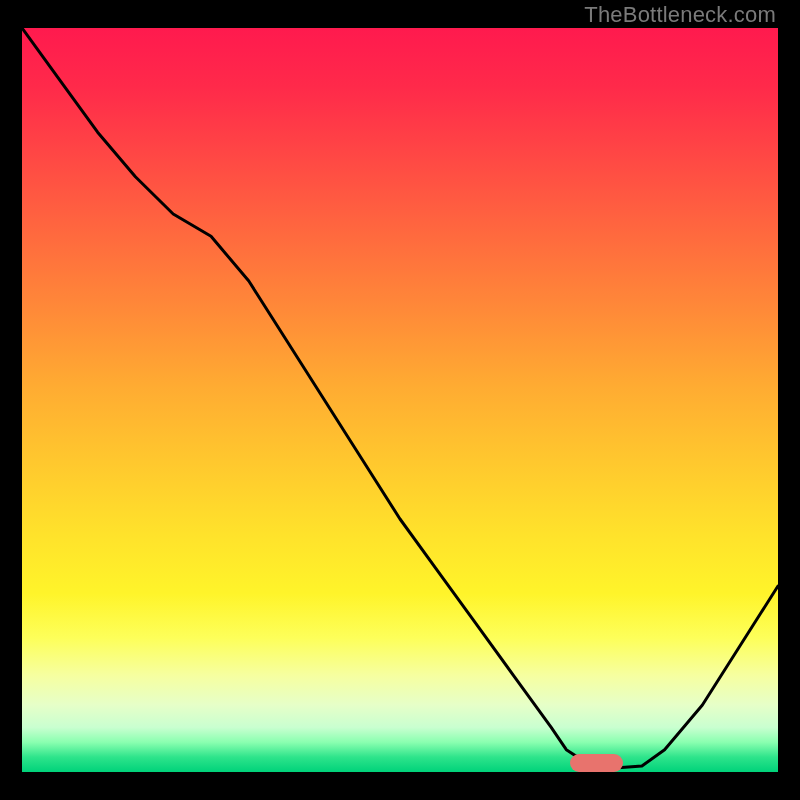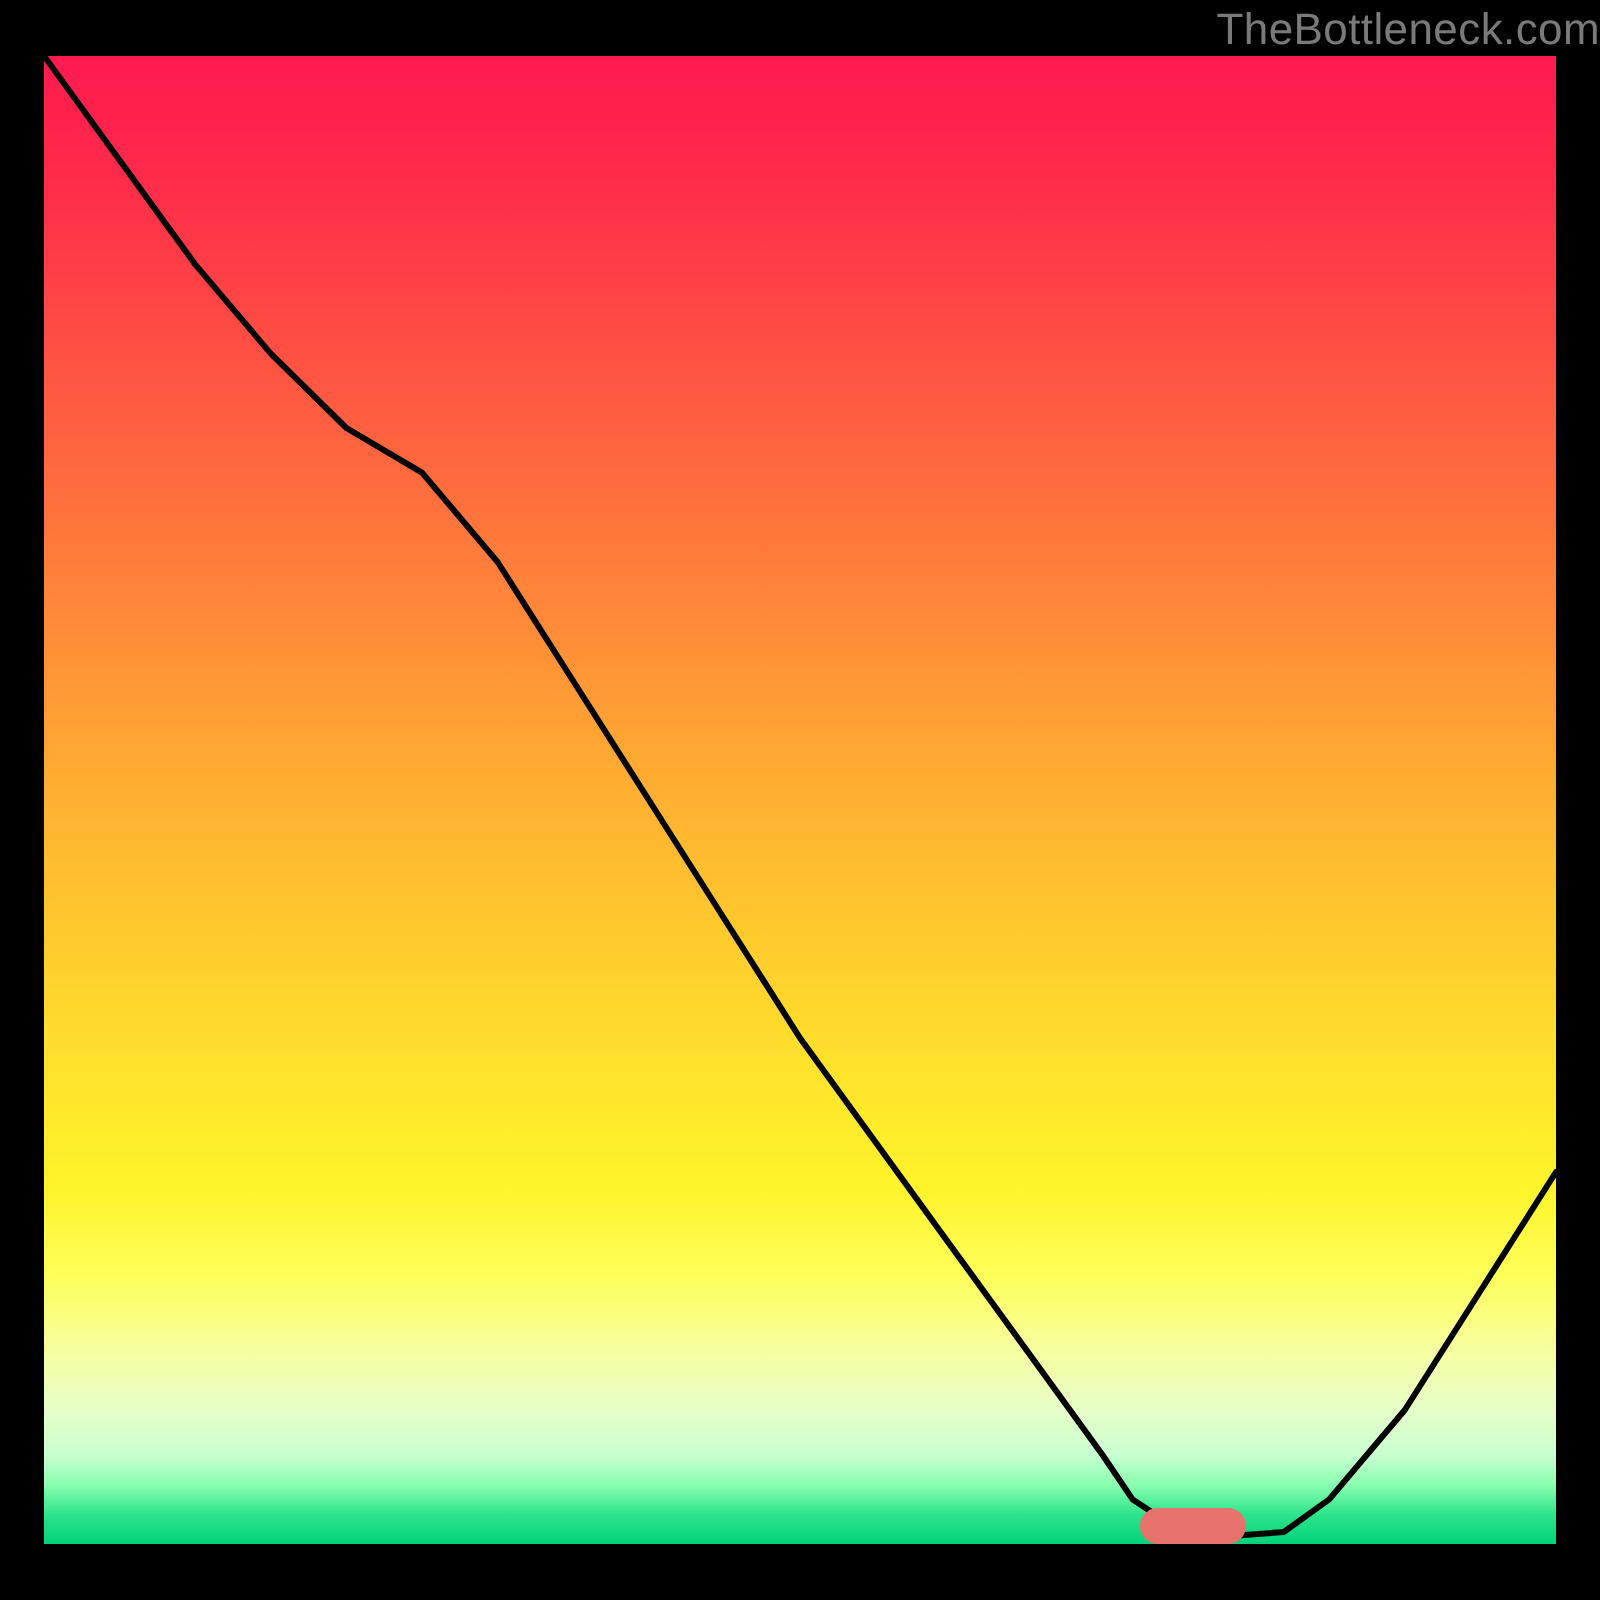--- a/index.html
+++ b/index.html
@@ -13,21 +13,21 @@
   }
   .frame {
     position: relative;
     width: 800px;
     height: 800px;
     background: #000;
   }
   .watermark {
     position: absolute;
     top: 2px;
-    right: 0;
+    right: 24px;
     color: #7a7a7a;
     font-size: 22px;
     font-weight: 500;
     letter-spacing: 0.2px;
     z-index: 5;
   }
   .plot-area {
     position: absolute;
     left: 22px;
     top: 28px;

